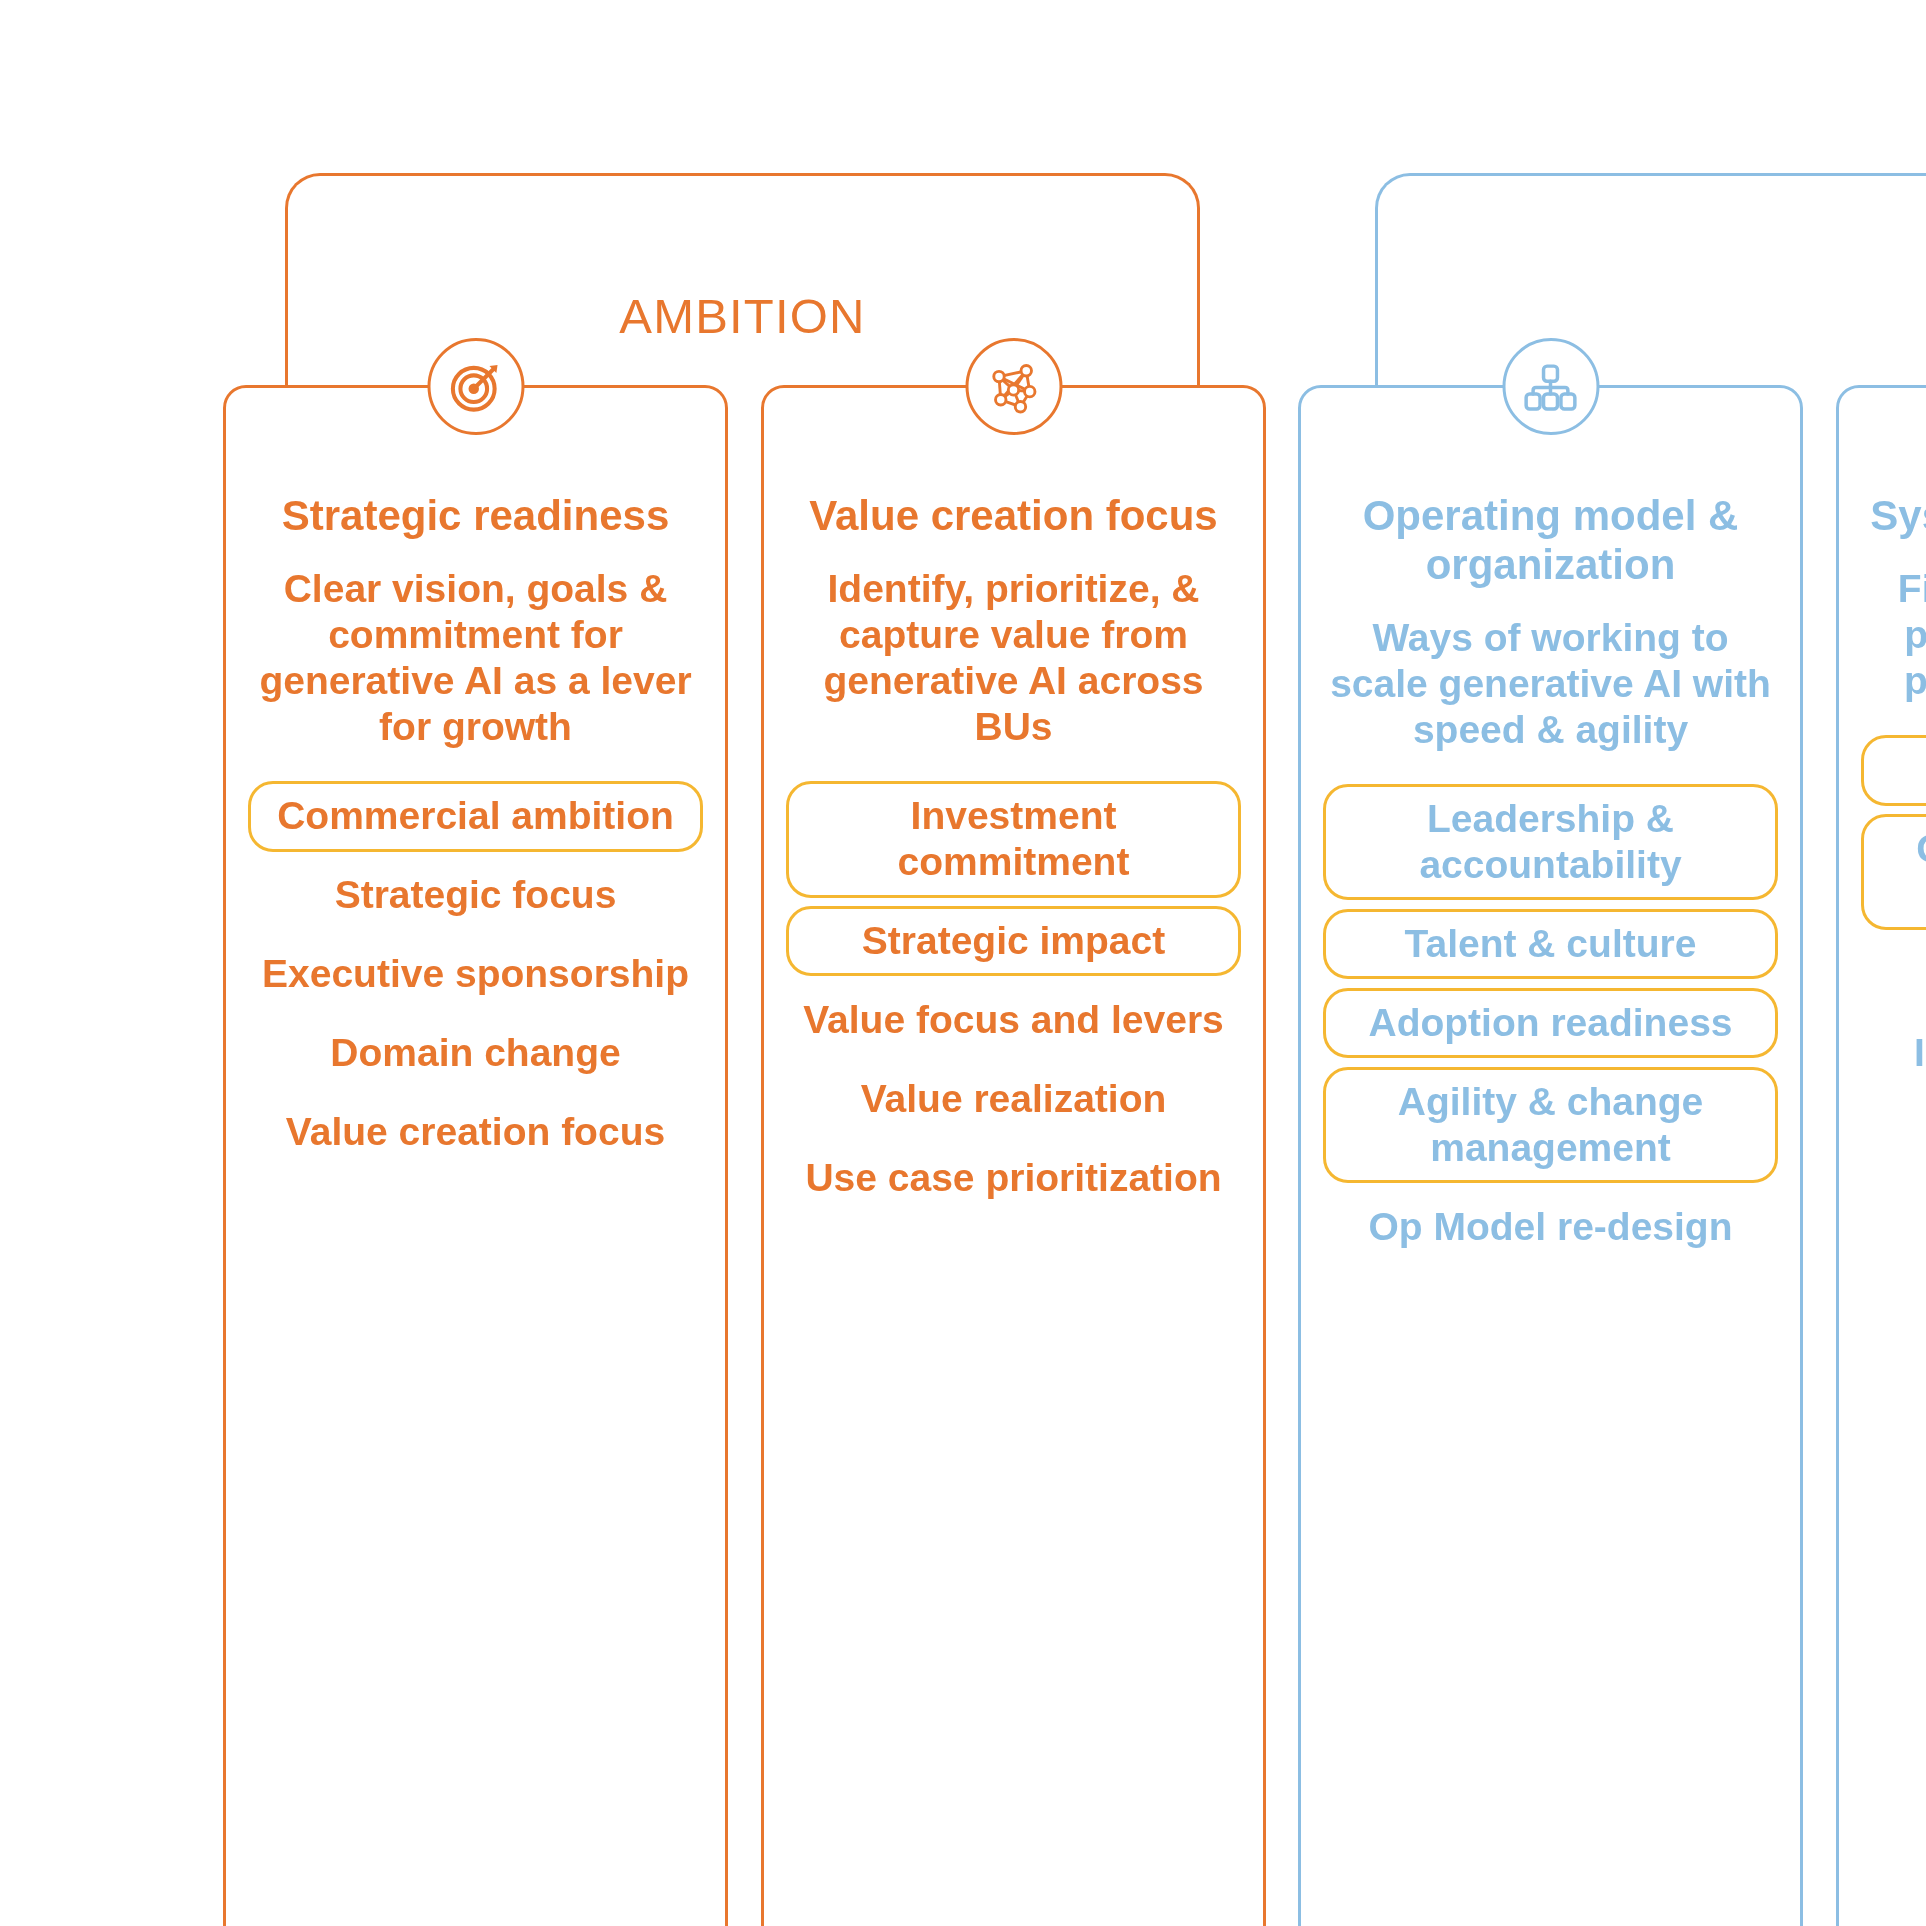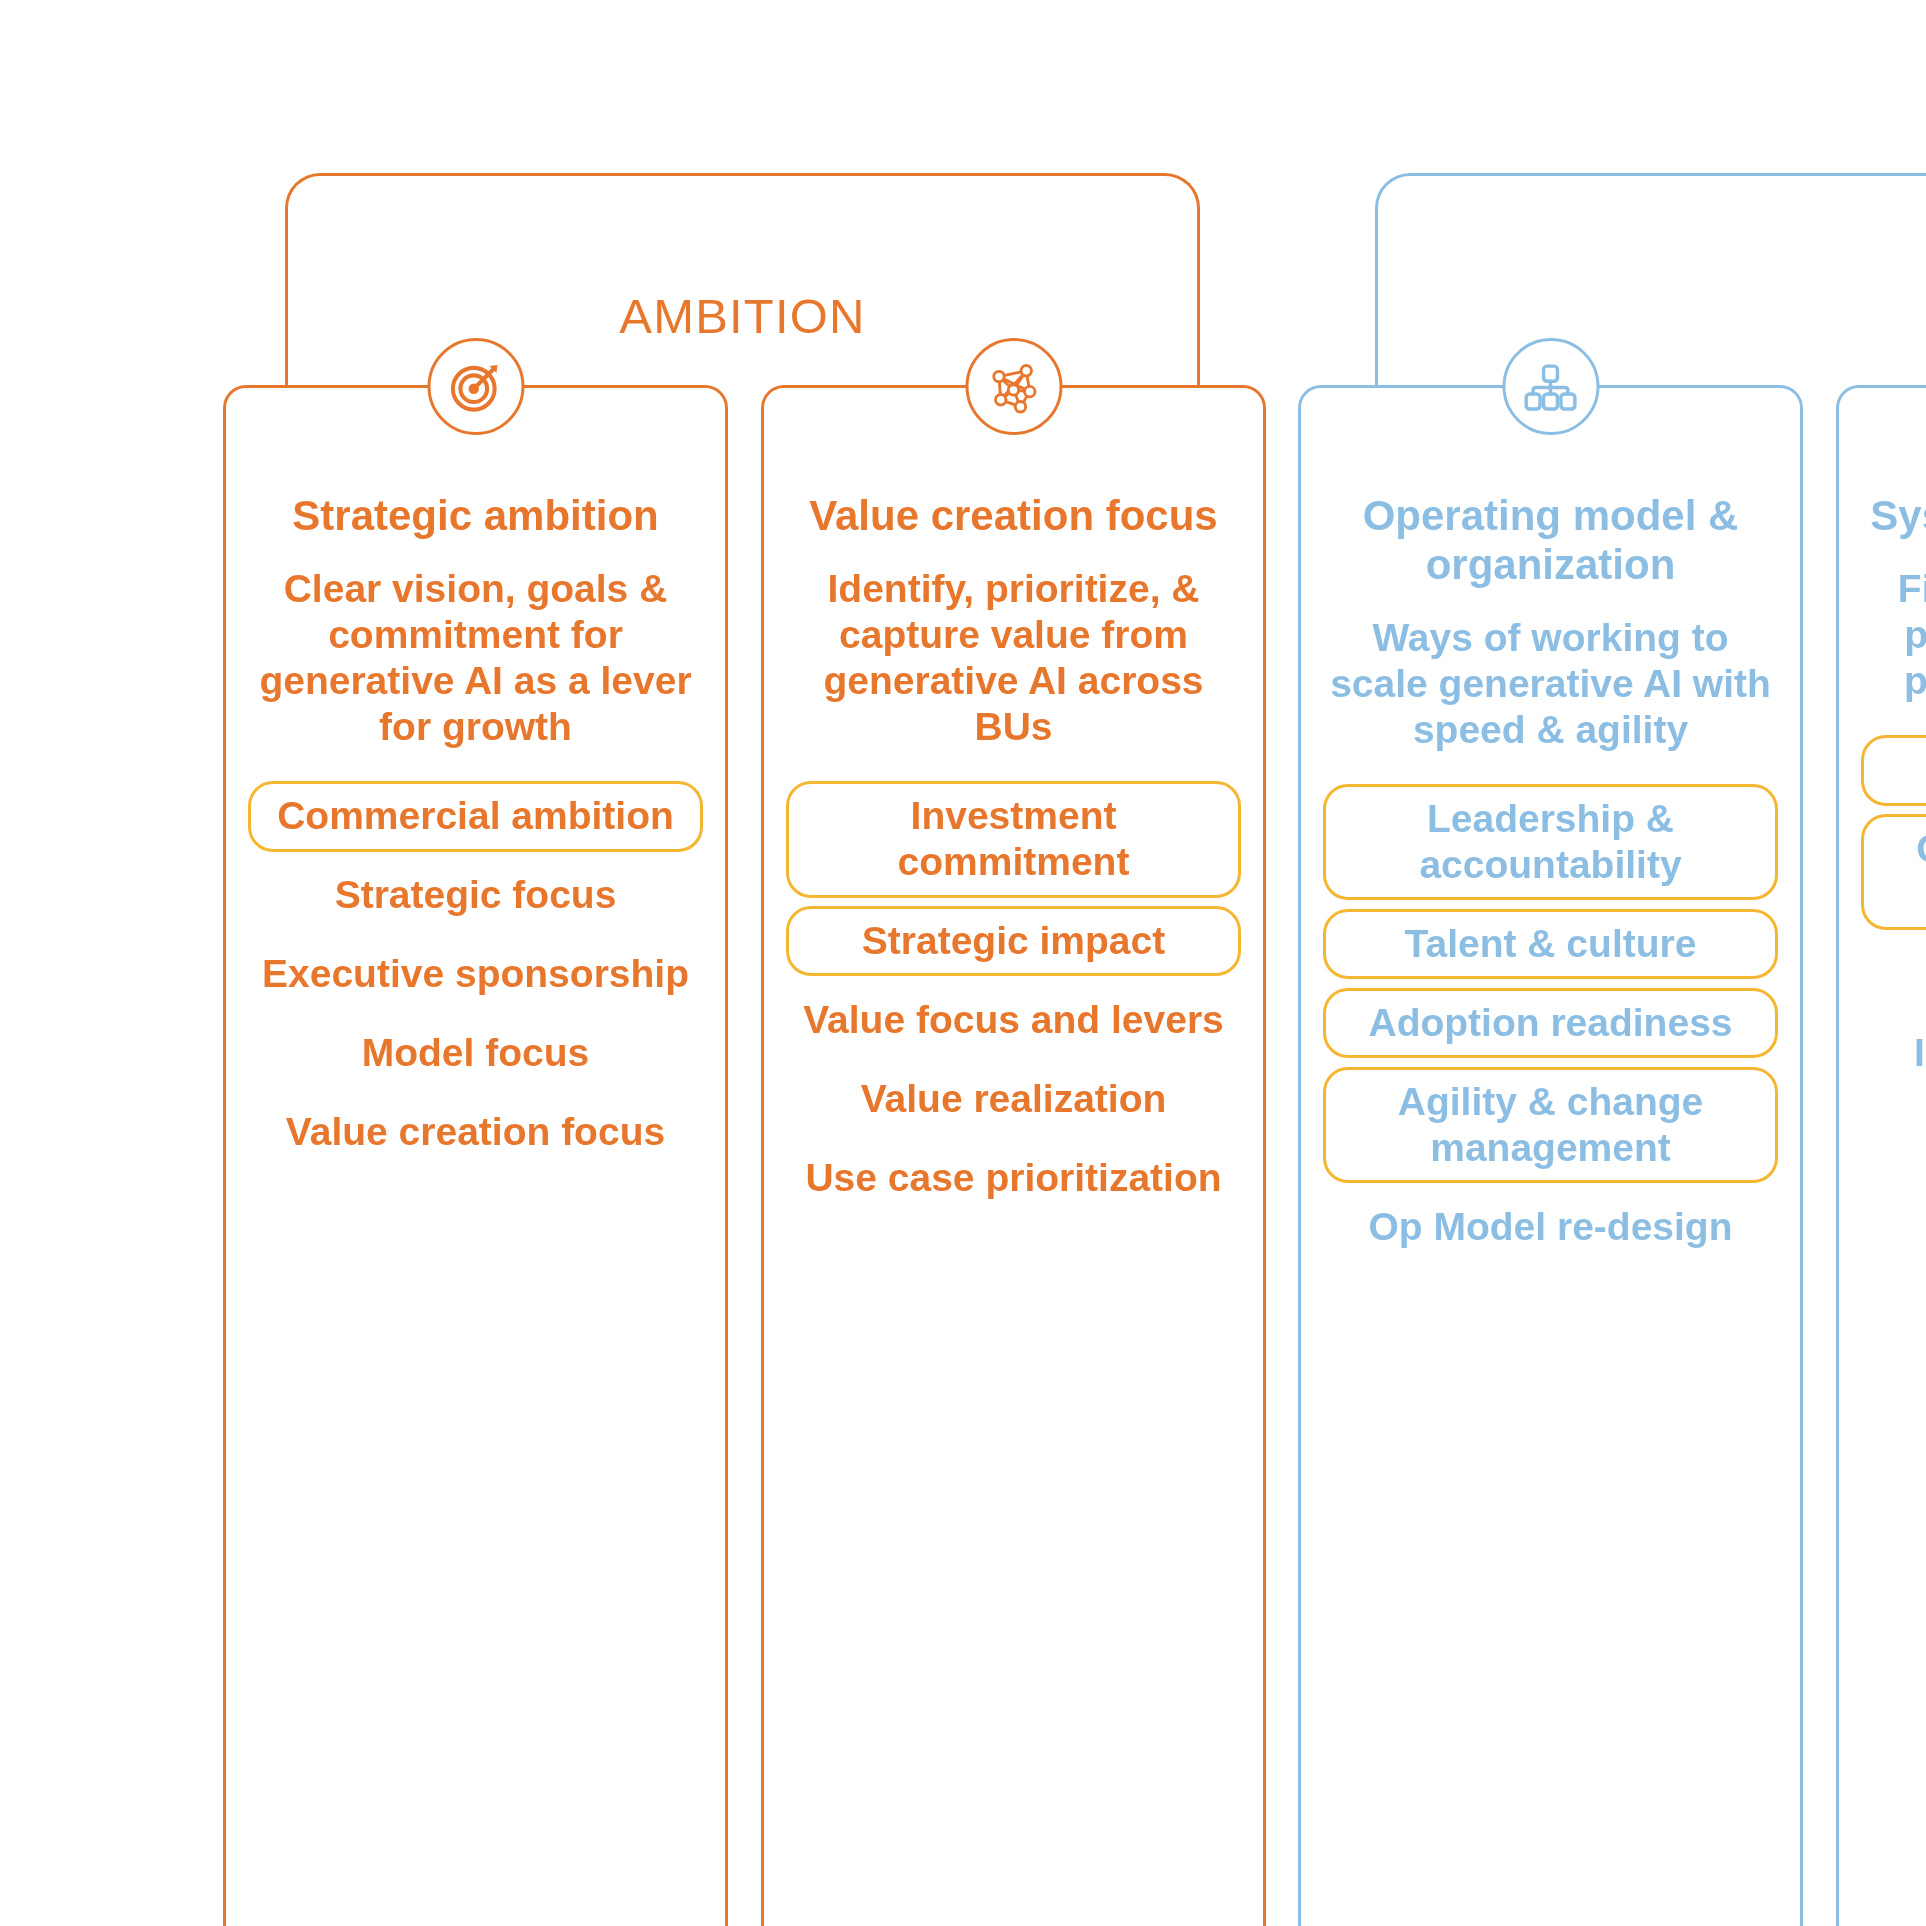--- a/index.html
+++ b/index.html
@@ -141,27 +141,27 @@
   <div class="icon-badge">
     <svg viewBox="0 0 100 100" fill="none" stroke="#E8772E" stroke-width="7">
       <circle cx="47" cy="53" r="36"></circle>
       <circle cx="47" cy="53" r="23"></circle>
       <circle cx="47" cy="53" r="9" fill="#E8772E" stroke="none"></circle>
       <line x1="47" y1="53" x2="82" y2="18" stroke-width="7"></line>
       <path d="M74 14 L88 12 L86 26 Z" fill="#E8772E" stroke="none"></path>
     </svg>
   </div>
   <div class="col-inner">
-    <div class="col-title">Strategic ambition</div>
+    <div class="col-title">Strategic readiness</div>
     <div class="col-desc">Clear vision, goals &amp; commitment for generative AI as a lever for growth</div>
     <div class="items">
       <div class="item boxed">Commercial ambition</div>
       <div class="item">Strategic focus</div>
       <div class="item">Executive sponsorship</div>
-      <div class="item">Model focus</div>
+      <div class="item">Domain change</div>
       <div class="item">Value creation focus</div>
     </div>
   </div>
 </div>
 
 <div class="col orange" style="left:761px;">
   <div class="icon-badge">
     <svg viewBox="0 0 100 100" fill="none" stroke="#E8772E" stroke-width="5">
       <line x1="25" y1="32" x2="72" y2="22"></line>
         <line x1="25" y1="32" x2="50" y2="55"></line>

